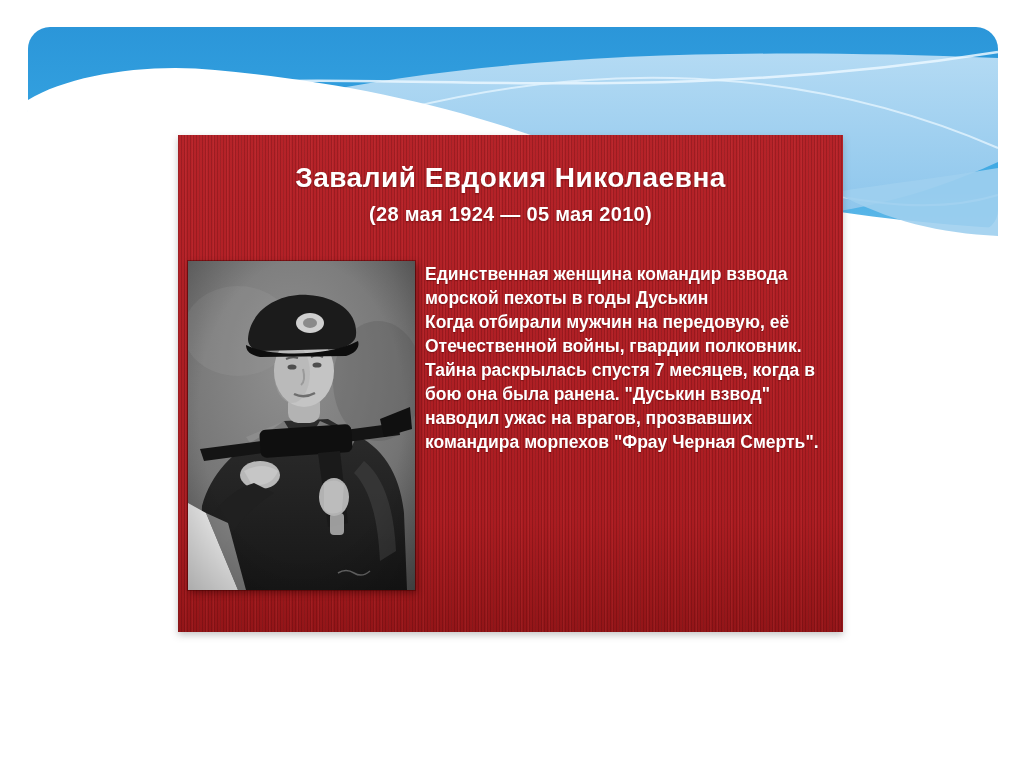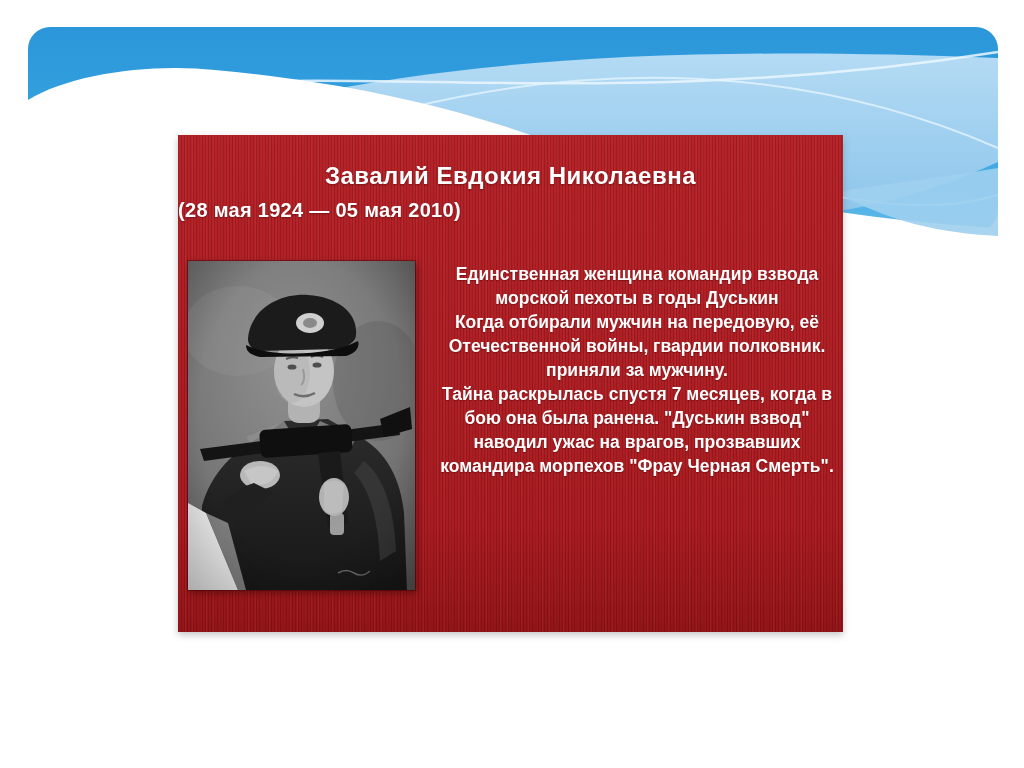--- a/index.html
+++ b/index.html
@@ -14,37 +14,37 @@
     position:absolute;left:178px;top:135px;width:665px;height:497px;
     background-color:#AE1F23;
     background-image:
       repeating-linear-gradient(90deg, rgba(40,0,0,0.18) 0 1px, rgba(0,0,0,0) 1px 3px),
       repeating-linear-gradient(90deg, rgba(255,120,120,0.07) 0 1px, rgba(0,0,0,0) 1px 7px),
       linear-gradient(180deg,#B62329 0%,#AA1C21 78%,#931518 100%);
     box-shadow:0 3px 7px rgba(90,90,90,0.35);
   }
   .panel-title{
     margin:0;padding-top:27px;text-align:center;
-    color:#ffffff;font-size:24px;font-weight:bold;letter-spacing:0.5px;
+    color:#ffffff;font-size:28px;font-weight:bold;letter-spacing:0.5px;
     text-shadow:0 1px 2px rgba(60,0,0,0.45);
   }
   .panel-dates{
-    margin:0;padding-top:9px;text-align:left;
+    margin:0;padding-top:9px;text-align:center;
     color:#ffffff;font-size:20px;font-weight:bold;letter-spacing:0.3px;
     text-shadow:0 1px 2px rgba(60,0,0,0.45);
   }
   .photo{
     position:absolute;left:10px;top:126px;width:227px;height:329px;
     box-shadow:0 0 0 1px rgba(70,0,0,0.45), 2px 3px 7px rgba(40,0,0,0.45);
     background:#6e6e6e;
   }
   .photo svg{display:block;}
   .bio{
-    position:absolute;left:255px;top:127px;width:408px;
-    color:#ffffff;font-size:17.5px;font-weight:bold;text-align:center;
+    position:absolute;left:247px;top:127px;width:408px;
+    color:#ffffff;font-size:17.5px;font-weight:bold;text-align:left;
     text-shadow:0 1px 1px rgba(60,0,0,0.4);
   }
   .bio-line{height:24px;line-height:24px;white-space:nowrap;}
 </style>
 </head>
 <body>
 
 <div class="stage">
 
   <div class="header-waves">
@@ -146,21 +146,20 @@
 
         <rect x="0" y="0" width="227" height="329" fill="url(#pgVin)"></rect>
       </svg>
     </div>
 
     <div class="bio">
       <div class="bio-line">Единственная женщина командир взвода</div>
       <div class="bio-line">морской пехоты в годы Дуськин</div>
       <div class="bio-line">Когда отбирали мужчин на передовую, её</div>
       <div class="bio-line">Отечественной войны, гвардии полковник.</div>
-      <div class="bio-line">приняли за мужчину.</div>
       <div class="bio-line">Тайна раскрылась спустя 7 месяцев, когда в</div>
       <div class="bio-line">бою она была ранена. "Дуськин взвод"</div>
       <div class="bio-line">наводил ужас на врагов, прозвавших</div>
       <div class="bio-line">командира морпехов "Фрау Черная Смерть".</div>
     </div>
 
   </div>
 </div>
 
 </body></html>

